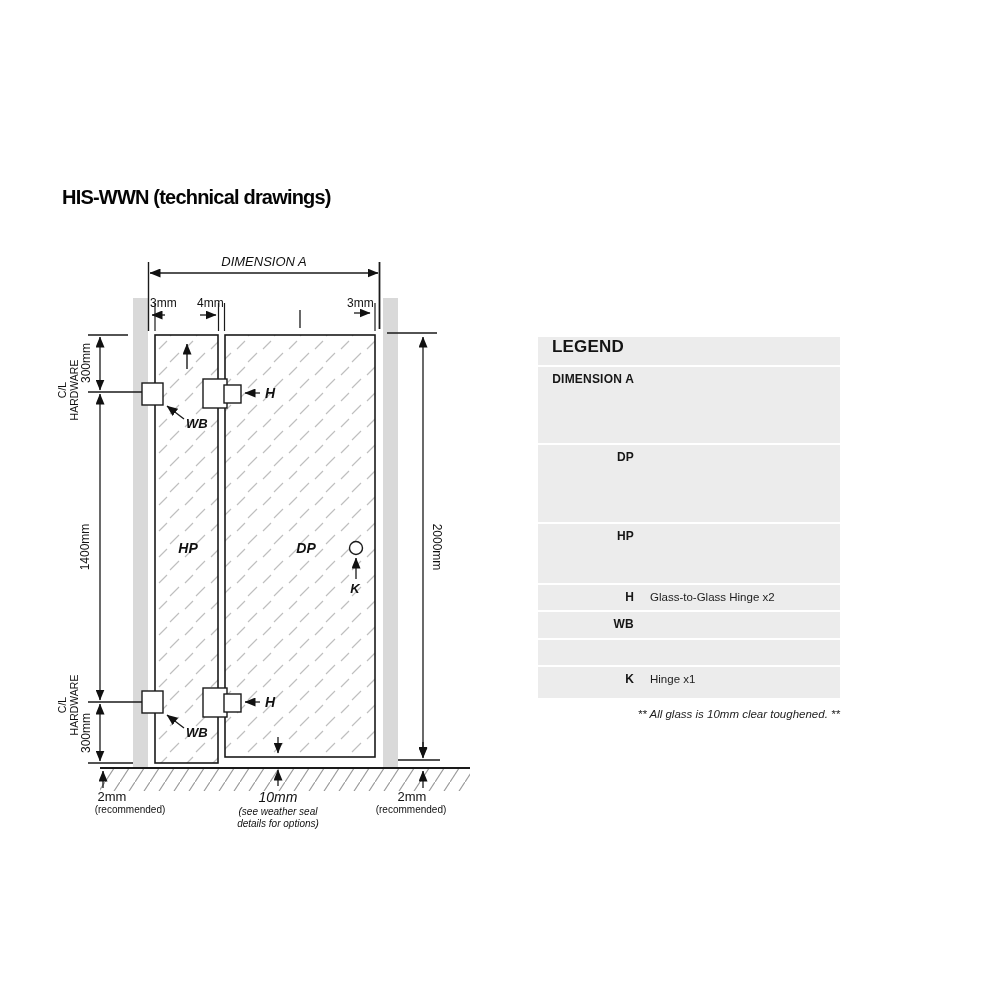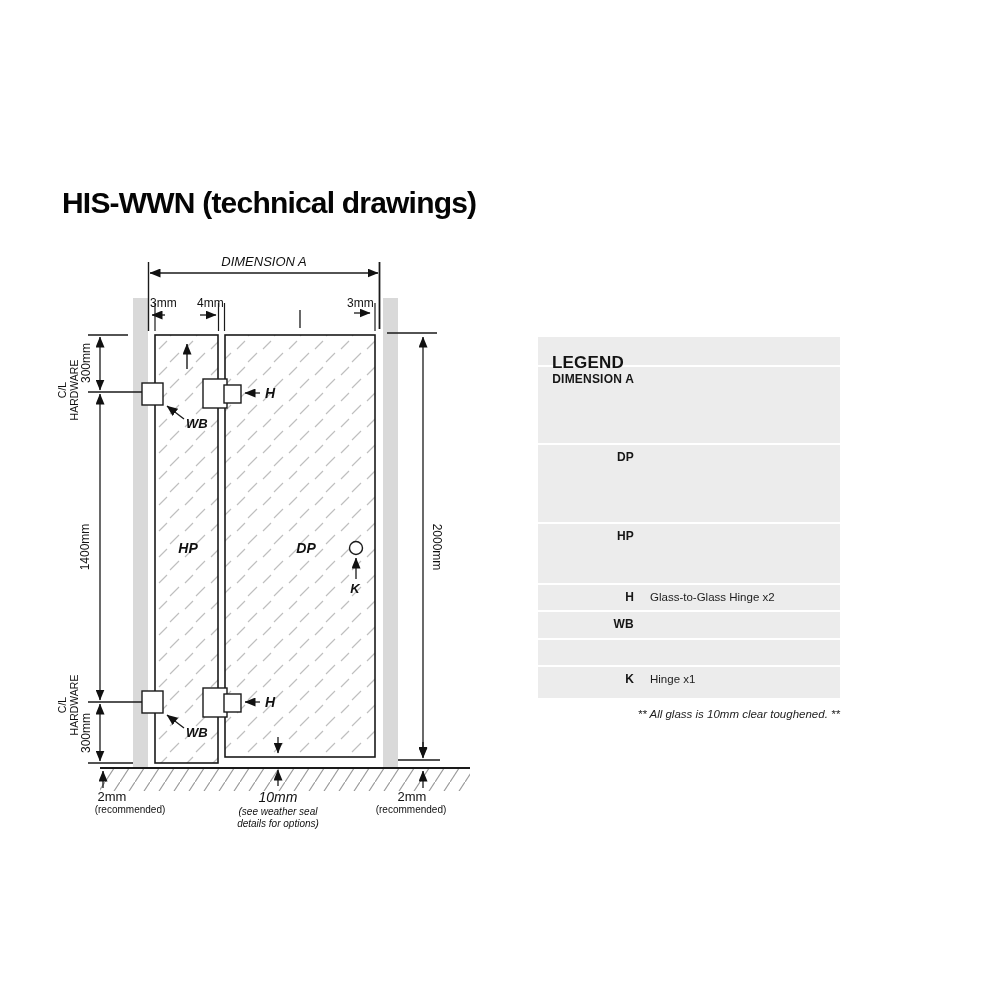--- a/index.html
+++ b/index.html
@@ -1,25 +1,25 @@
 <!DOCTYPE html>
 <html><head>
 <meta charset="utf-8">
 <style>
   html,body{margin:0;padding:0;background:#fff;}
   #canvas{position:relative;width:1000px;height:1000px;background:#ffffff;overflow:hidden;
           font-family:"Liberation Sans", sans-serif;color:#111;}
-  #page-title{position:absolute;left:62px;top:186px;font-size:30px;font-weight:bold;
+  #page-title{position:absolute;left:62px;top:186px;font-size:20px;font-weight:bold;
               letter-spacing:-0.8px;color:#050505;white-space:nowrap;}
   #drawing-svg{position:absolute;left:0;top:0;}
 
   
   .legend{position:absolute;left:538px;top:337px;width:302px;height:361px;background:#ececec;
           box-sizing:border-box;}
-  .legend-header{height:28px;box-sizing:border-box;padding:16px 0 0 14px;font-size:17px;
+  .legend-header{height:28px;box-sizing:border-box;padding:0 0 0 14px;font-size:17px;
                  font-weight:bold;letter-spacing:0.2px;color:#141414;}
   .legend-row{display:flex;box-sizing:border-box;border-top:2px solid #ffffff;padding-top:5px;}
   .legend-row .term{width:96px;flex:none;text-align:right;font-weight:bold;font-size:12px;
                     letter-spacing:0.2px;color:#161616;}
   .legend-row .desc{margin-left:16px;font-size:11.5px;line-height:15.2px;color:#1d1d1d;
                     white-space:pre;}
   .r1{min-height:78px;} .r2{min-height:79px;} .r3{min-height:61px;}
   .r4{min-height:27px;} .r5{min-height:28px;} .r6{min-height:27px;} .r7{min-height:33px;}
   .legend-footnote{position:absolute;left:538px;top:708px;width:302px;text-align:right;
                    font-size:11.5px;font-style:italic;color:#222;}

